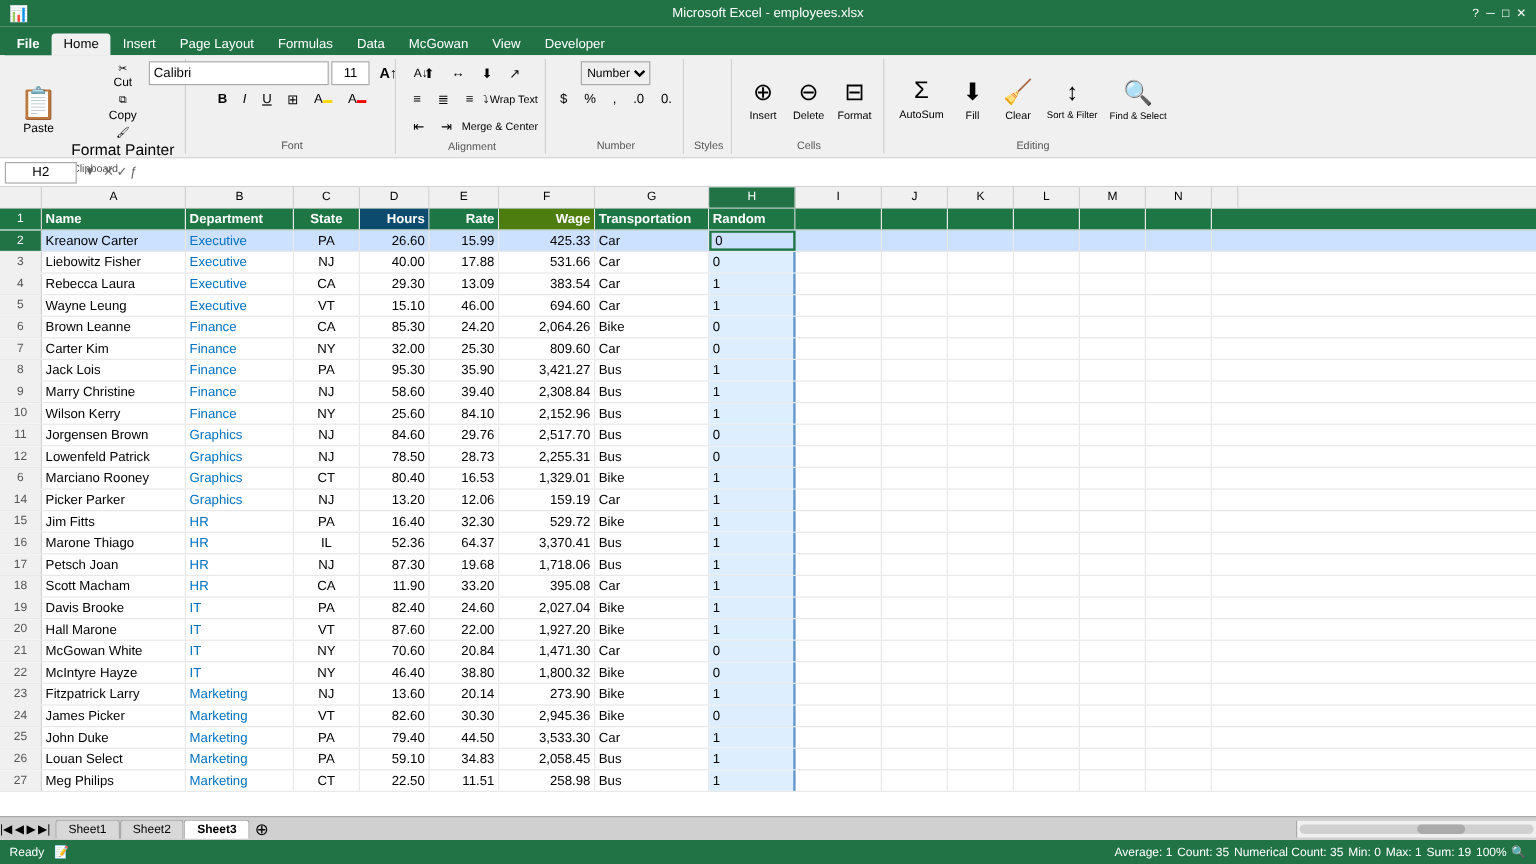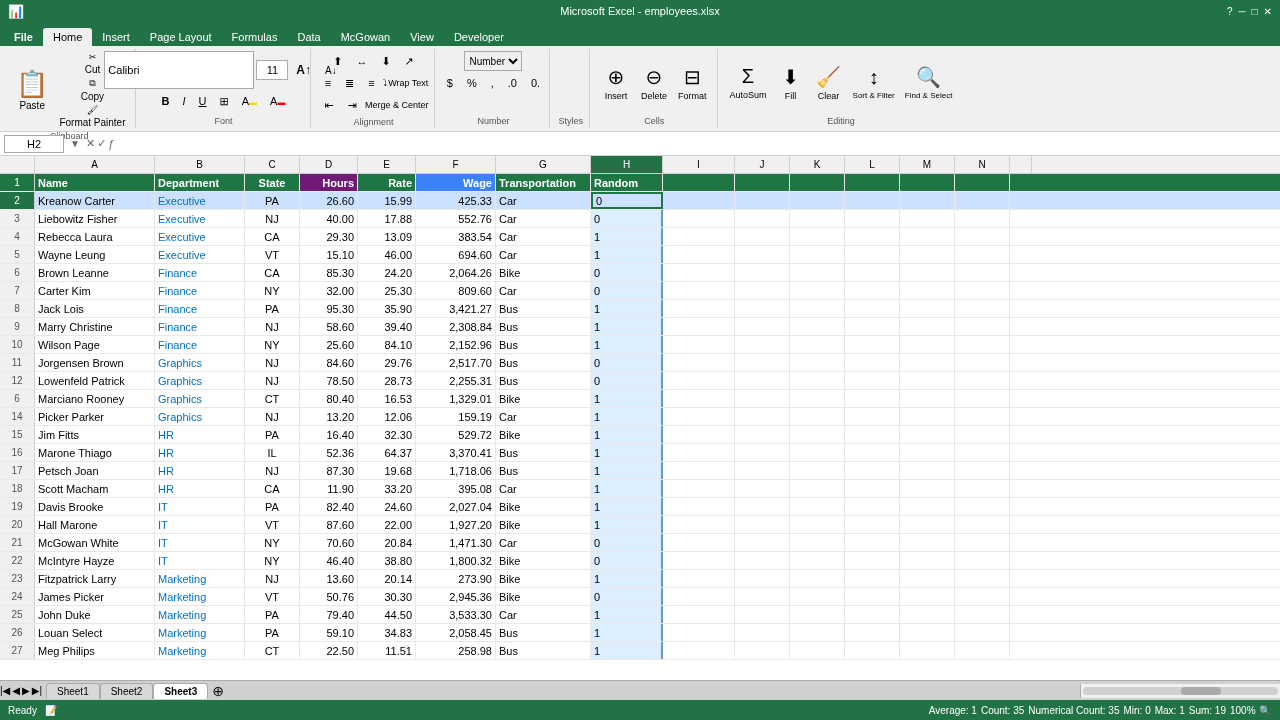--- a/index.html
+++ b/index.html
@@ -93,21 +93,21 @@
       font-size: 9px;
     }
     .ribbon-col { display: flex; flex-direction: column; gap: 1px; }
 
     
     .font-controls { display: flex; flex-direction: column; gap: 2px; width: 160px; }
     .font-row1 { display: flex; align-items: center; gap: 2px; }
     .font-select {
       border: 1px solid #aaa;
       background: white;
-      padding: 18px 3px;
+      padding: 0 3px;
       font-size: 11px;
       height: 20px;
       flex: 1;
     }
     .font-size-input {
       border: 1px solid #aaa;
       background: white;
       padding: 1px 3px;
       font-size: 11px;
       height: 20px;
@@ -325,21 +325,21 @@
         <div class="ribbon-btn-small" style="display:flex;align-items:center;gap:2px;">
           <span>✂</span>
           <span style="font-size:10px;">Cut</span>
         </div>
         <div class="ribbon-btn-small" style="display:flex;align-items:center;gap:2px;">
           <span>⧉</span>
           <span style="font-size:10px;">Copy</span>
         </div>
         <div class="ribbon-btn-small" style="display:flex;align-items:center;gap:2px;">
           <span>🖌</span>
-          <span style="font-size:10px;">Format Painter</span>
+          <span style="font-size:13px;">Format Painter</span>
         </div>
       </div>
     </div>
     <div class="ribbon-group-label">Clipboard</div>
   </div>
 
   <div class="ribbon-group">
     <div class="ribbon-group-content font-controls">
       <div class="font-row1">
         <input class="font-select" value="Calibri" style="">
@@ -480,23 +480,23 @@
     <div class="col-header col-m">M</div>
     <div class="col-header col-n">N</div>
     <div class="col-header col-p"></div>
   </div>
 
   <div class="grid-row header-row">
     <div class="row-num" style="background:#1f7645;color:white;">1</div>
     <div class="cell col-a" style="background:#1f7645;color:white;font-weight:bold;">Name</div>
     <div class="cell col-b" style="background:#1f7645;color:white;font-weight:bold;">Department</div>
     <div class="cell col-c cell-center" style="background:#1f7645;color:white;font-weight:bold;">State</div>
-    <div class="cell col-d cell-right" style="background:#701a75;color:white;font-weight:bold;">Hours</div>
+    <div class="cell col-d cell-right" style="background:#0c4a6e;color:white;font-weight:bold;">Hours</div>
     <div class="cell col-e cell-right" style="background:#1f7645;color:white;font-weight:bold;">Rate</div>
-    <div class="cell col-f cell-right" style="background:#3b82f6;color:white;font-weight:bold;">Wage</div>
+    <div class="cell col-f cell-right" style="background:#4d7c0f;color:white;font-weight:bold;">Wage</div>
     <div class="cell col-g" style="background:#1f7645;color:white;font-weight:bold;">Transportation</div>
     <div class="cell col-h highlighted" style="background:#1f7645;color:white;font-weight:bold;">Random</div>
     <div class="cell col-i" style="background:#1f7645;color:white;"></div>
     <div class="cell col-j" style="background:#1f7645;color:white;"></div>
     <div class="cell col-k" style="background:#1f7645;color:white;"></div>
     <div class="cell col-l" style="background:#1f7645;color:white;"></div>
     <div class="cell col-m" style="background:#1f7645;color:white;"></div>
     <div class="cell col-n" style="background:#1f7645;color:white;"></div>
   </div>
 
@@ -518,21 +518,21 @@
       <div class="cell col-m"></div>
       <div class="cell col-n"></div>
     </div>
       <div class="grid-row">
       <div class="row-num ">3</div>
       <div class="cell col-a">Liebowitz Fisher</div>
       <div class="cell col-b" style="color:#0070c0;">Executive</div>
       <div class="cell col-c cell-center">NJ</div>
       <div class="cell col-d cell-right">40.00</div>
       <div class="cell col-e cell-right">17.88</div>
-      <div class="cell col-f cell-right">552.76</div>
+      <div class="cell col-f cell-right">531.66</div>
       <div class="cell col-g">Car</div>
       <div class="cell col-h highlighted " style="background: #ddeeff; border-right: 2px solid #6699cc;">0</div>
       <div class="cell col-i"></div>
       <div class="cell col-j"></div>
       <div class="cell col-k"></div>
       <div class="cell col-l"></div>
       <div class="cell col-m"></div>
       <div class="cell col-n"></div>
     </div>
       <div class="grid-row">
@@ -632,21 +632,21 @@
       <div class="cell col-h highlighted " style="background: #ddeeff; border-right: 2px solid #6699cc;">1</div>
       <div class="cell col-i"></div>
       <div class="cell col-j"></div>
       <div class="cell col-k"></div>
       <div class="cell col-l"></div>
       <div class="cell col-m"></div>
       <div class="cell col-n"></div>
     </div>
       <div class="grid-row">
       <div class="row-num ">10</div>
-      <div class="cell col-a">Wilson Page</div>
+      <div class="cell col-a">Wilson Kerry</div>
       <div class="cell col-b" style="color:#0070c0;">Finance</div>
       <div class="cell col-c cell-center">NY</div>
       <div class="cell col-d cell-right">25.60</div>
       <div class="cell col-e cell-right">84.10</div>
       <div class="cell col-f cell-right">2,152.96</div>
       <div class="cell col-g">Bus</div>
       <div class="cell col-h highlighted " style="background: #ddeeff; border-right: 2px solid #6699cc;">1</div>
       <div class="cell col-i"></div>
       <div class="cell col-j"></div>
       <div class="cell col-k"></div>
@@ -873,21 +873,21 @@
       <div class="cell col-k"></div>
       <div class="cell col-l"></div>
       <div class="cell col-m"></div>
       <div class="cell col-n"></div>
     </div>
       <div class="grid-row">
       <div class="row-num ">24</div>
       <div class="cell col-a">James Picker</div>
       <div class="cell col-b" style="color:#0070c0;">Marketing</div>
       <div class="cell col-c cell-center">VT</div>
-      <div class="cell col-d cell-right">50.76</div>
+      <div class="cell col-d cell-right">82.60</div>
       <div class="cell col-e cell-right">30.30</div>
       <div class="cell col-f cell-right">2,945.36</div>
       <div class="cell col-g">Bike</div>
       <div class="cell col-h highlighted " style="background: #ddeeff; border-right: 2px solid #6699cc;">0</div>
       <div class="cell col-i"></div>
       <div class="cell col-j"></div>
       <div class="cell col-k"></div>
       <div class="cell col-l"></div>
       <div class="cell col-m"></div>
       <div class="cell col-n"></div>

